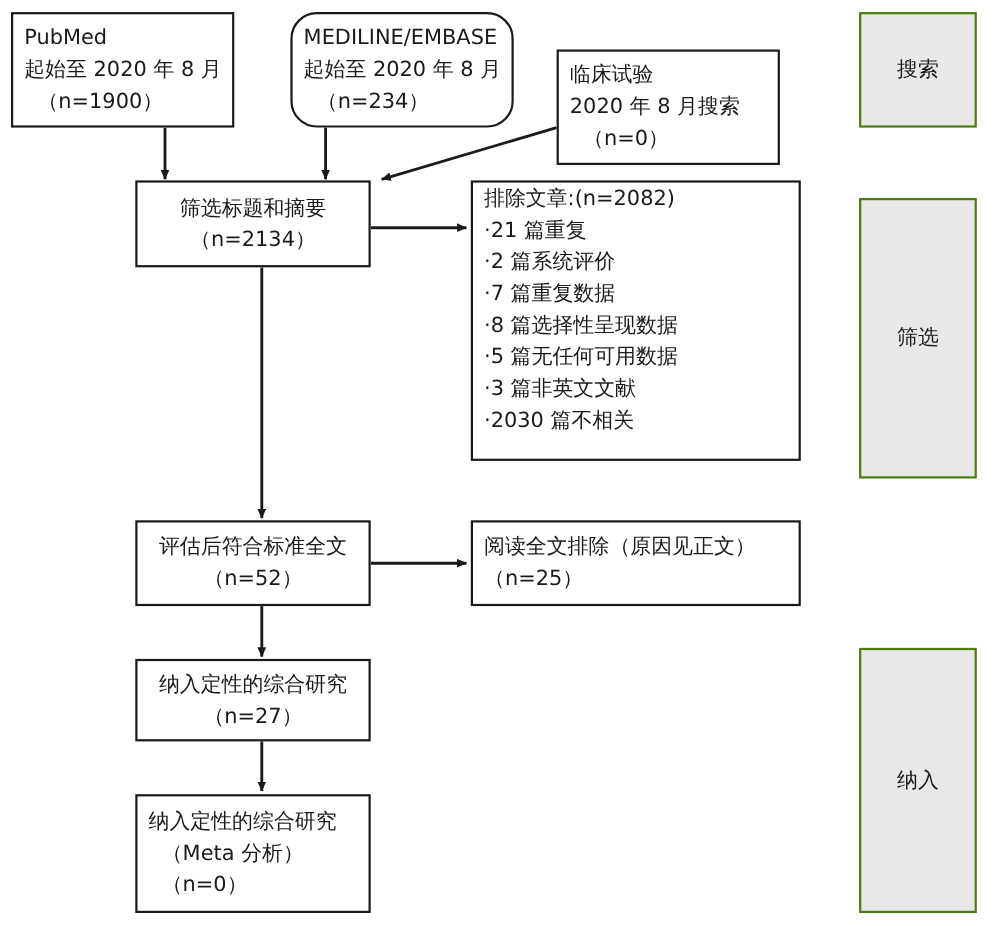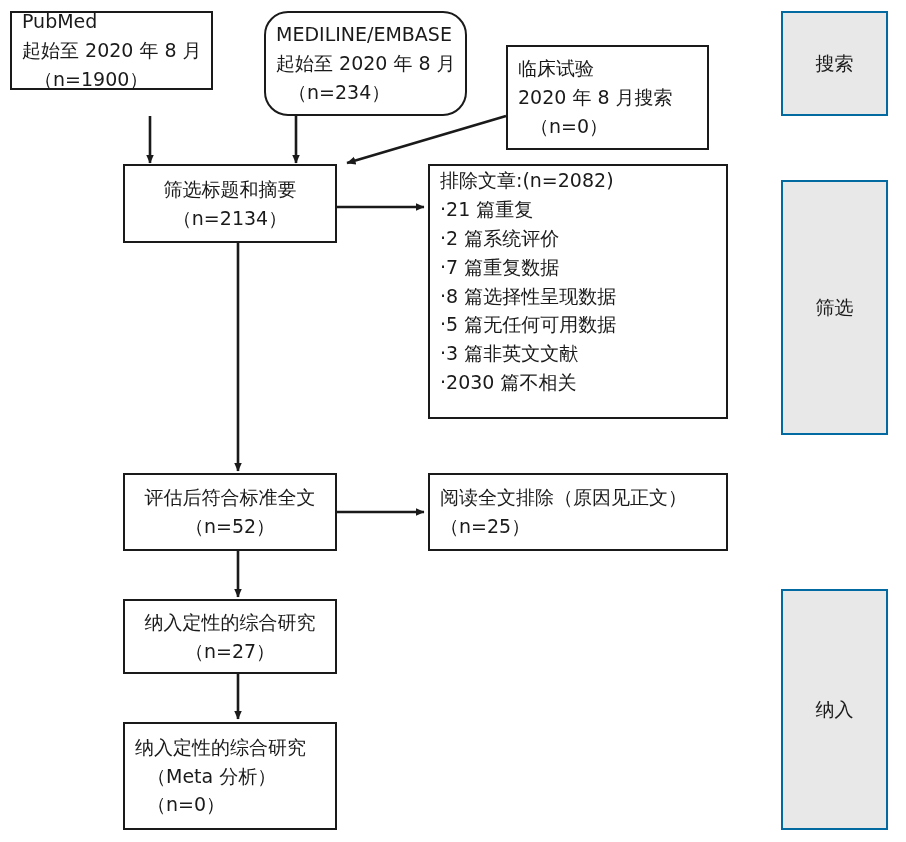--- a/index.html
+++ b/index.html
@@ -39,21 +39,21 @@
   }
   .box.left-al .line {
     padding-left: 10px;
   }
   .box.center-al {
     align-items: center;
   }
   .stage {
     position: absolute;
     box-sizing: border-box;
-    border: 2px solid #0369a1;
+    border: 2px solid #4d7c0f;
     background: #e8e8e8;
     display: flex;
     align-items: center;
     justify-content: center;
   }
   .stage .line {
     font-size: 19px;
     color: #1a1a1a;
     line-height: 1.5;
   }
@@ -89,21 +89,21 @@
 
     <line x1="238" y1="243" x2="238" y2="471" stroke="#1a1a1a" stroke-width="2.6" marker-end="url(#ah)"></line>
 
     <line x1="337" y1="512" x2="424" y2="512" stroke="#1a1a1a" stroke-width="2.6" marker-end="url(#ah)"></line>
 
     <line x1="238" y1="550" x2="238" y2="597" stroke="#1a1a1a" stroke-width="2.6" marker-end="url(#ah)"></line>
 
     <line x1="238" y1="673" x2="238" y2="719" stroke="#1a1a1a" stroke-width="2.6" marker-end="url(#ah)"></line>
   </svg>
 
-  <div class="box left-al" style="left:10px; top:11px; width:203px; height:79px;">
+  <div class="box left-al" style="left:10px; top:11px; width:203px; height:105px;">
     <div class="line">PubMed</div>
     <div class="line">起始至 2020 年 8 月</div>
     <div class="line indent1">（n=1900）</div>
   </div>
 
   <div class="box left-al" style="left:264px; top:11px; width:203px; height:105px;border-radius:24px;">
     <div class="line">MEDILINE/EMBASE</div>
     <div class="line">起始至 2020 年 8 月</div>
     <div class="line indent1">（n=234）</div>
   </div>

